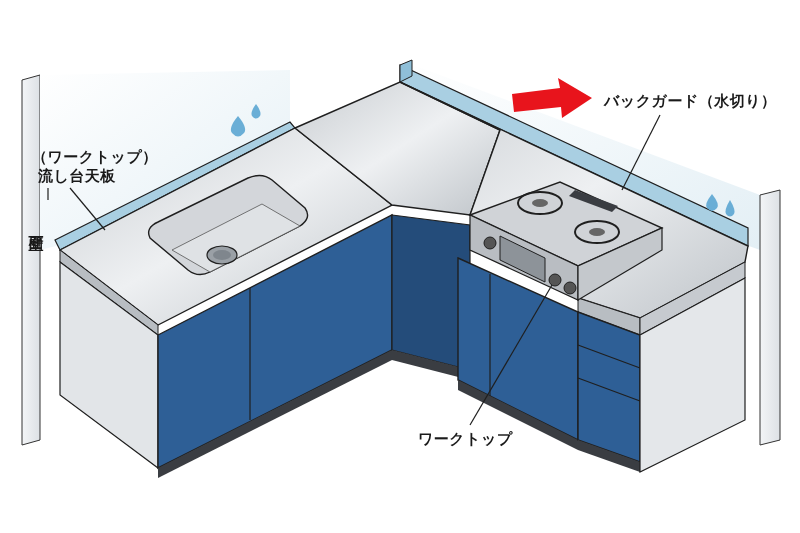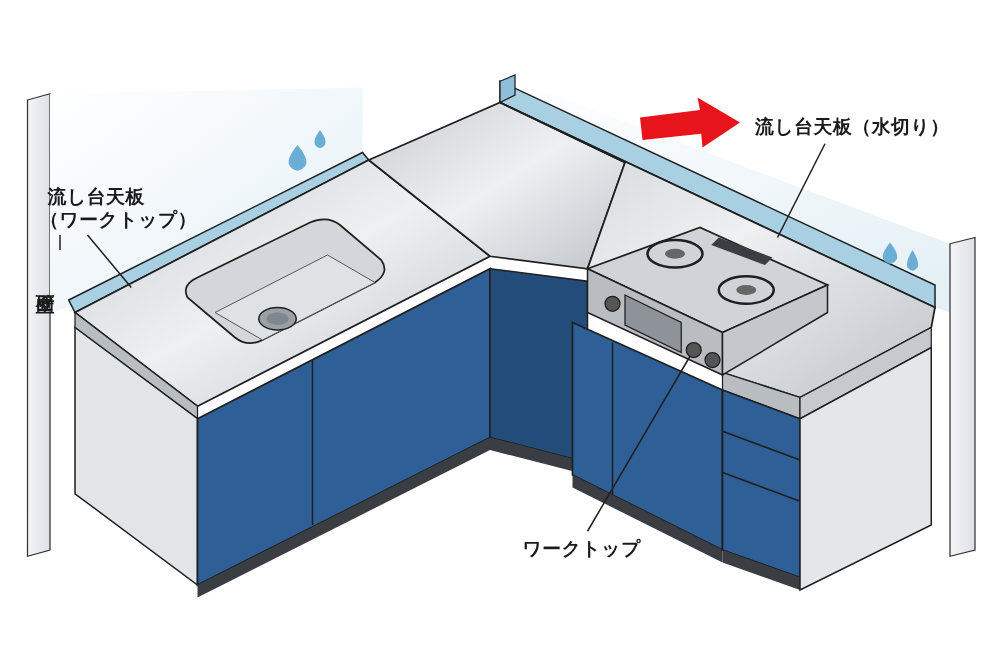--- a/index.html
+++ b/index.html
@@ -122,18 +122,18 @@
 
   <g stroke="#1f1f1f" stroke-width="1.2" fill="none">
     <line x1="70" y1="188" x2="105" y2="230"></line>
     <line x1="48" y1="188" x2="48" y2="200"></line>
     <line x1="660" y1="115" x2="622" y2="190"></line>
     <line x1="470" y1="425" x2="552" y2="285"></line>
   </g>
 </svg>
 
 <div class="label" style="left:38px; top:148px;">
+  <div style="margin-left:-6px;">（ワークトップ）</div>
   <div>流し台天板</div>
-  <div style="margin-left:-6px;">（ワークトップ）</div>
 </div>
 <div class="label vert" style="left:26px; top:222px;">壁面</div>
-<div class="label" style="left:604px; top:92px;">流し台天板（水切り）</div>
+<div class="label" style="left:604px; top:92px;">バックガード（水切り）</div>
 <div class="label" style="left:418px; top:430px;">ワークトップ</div>
 
 </body></html>

